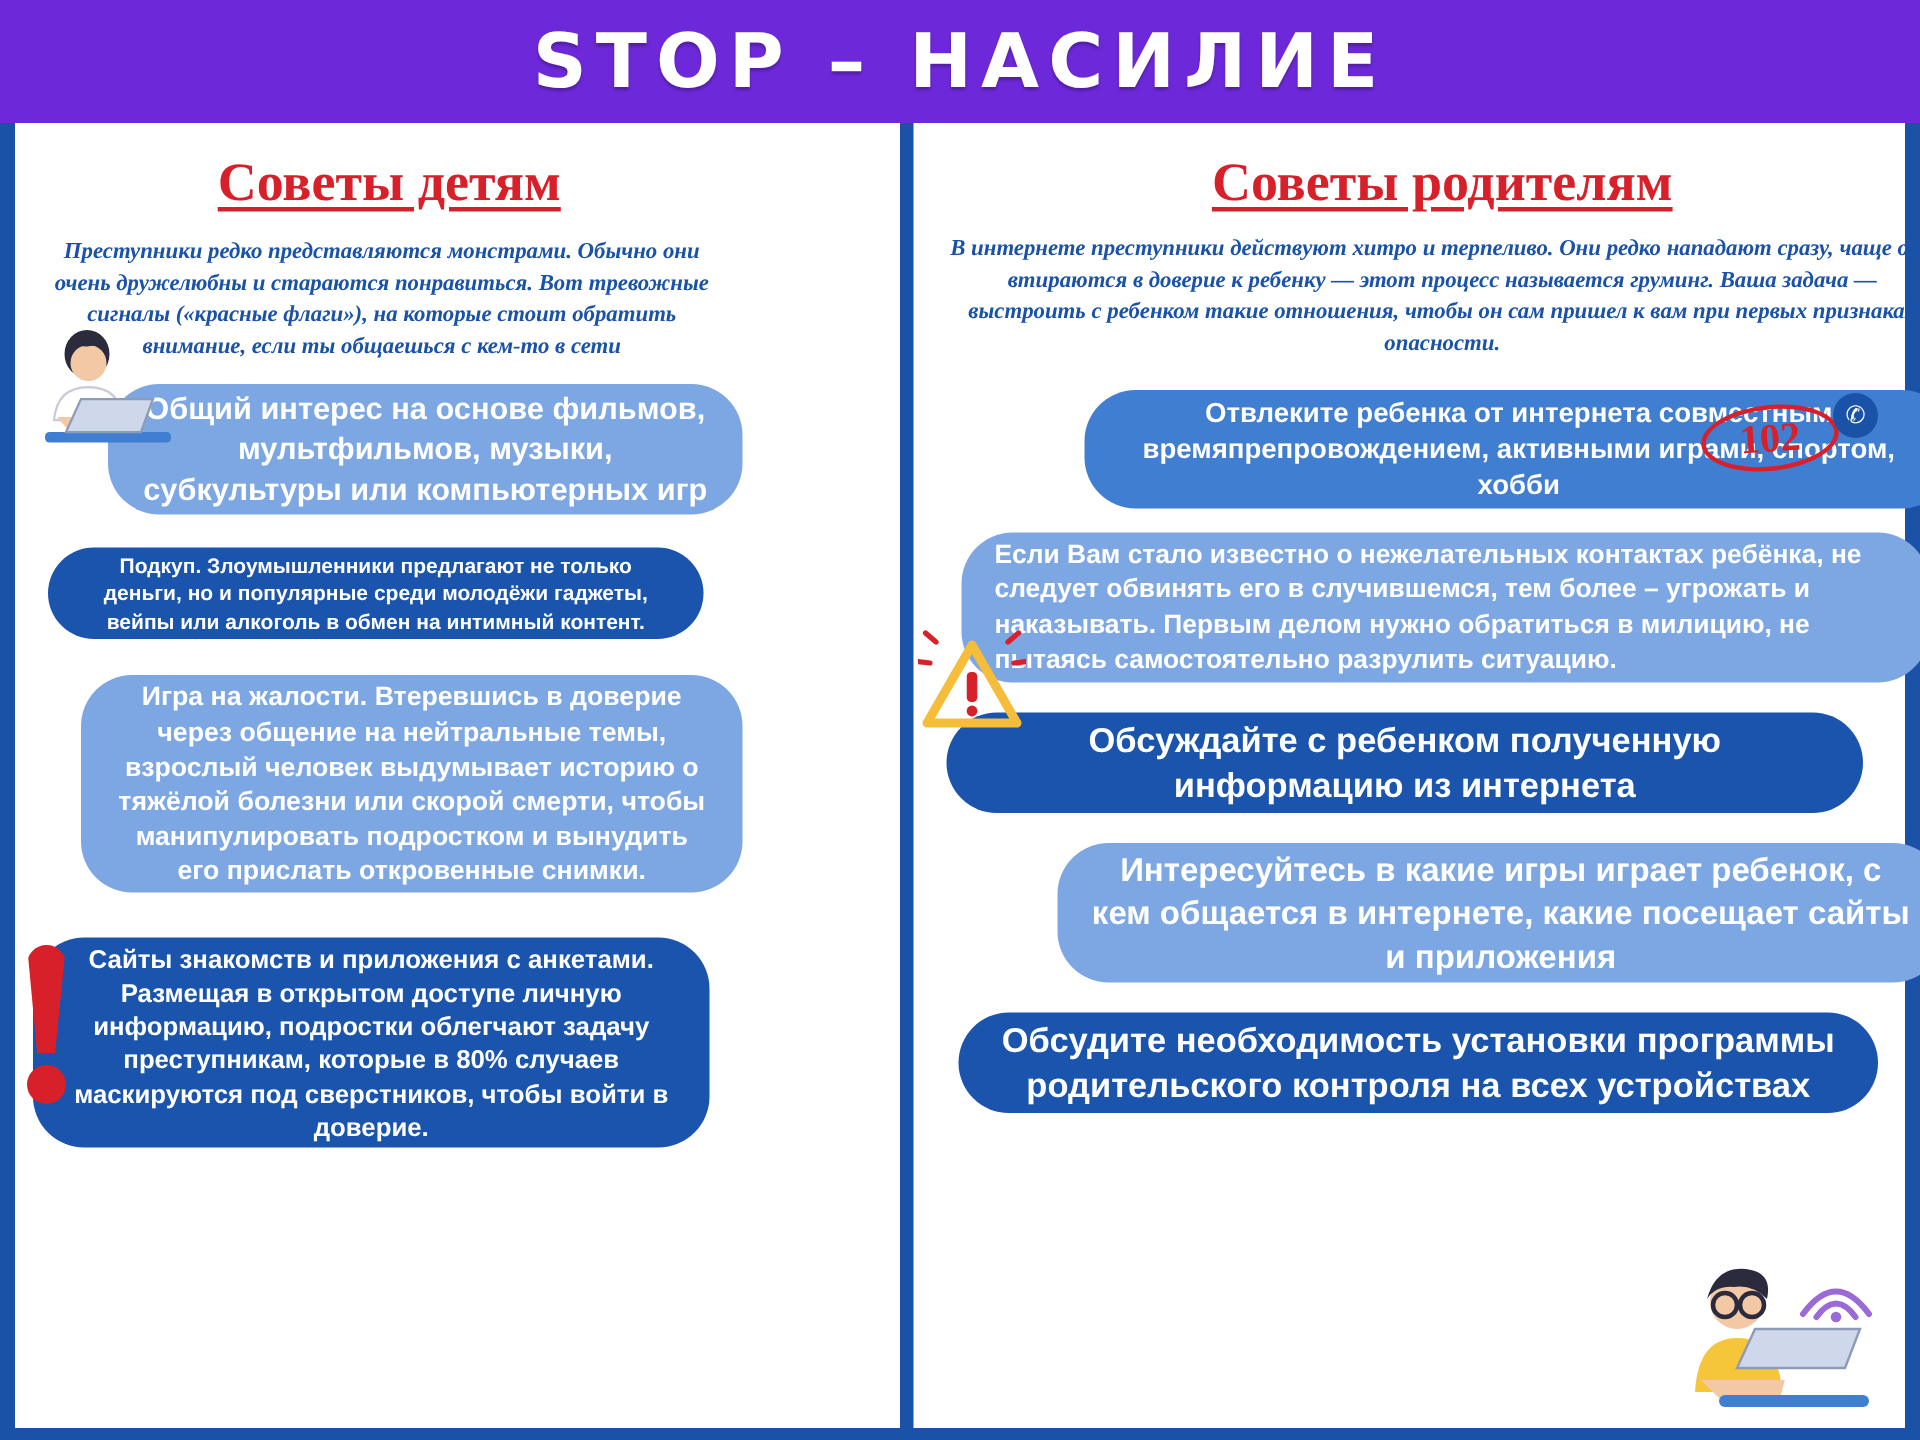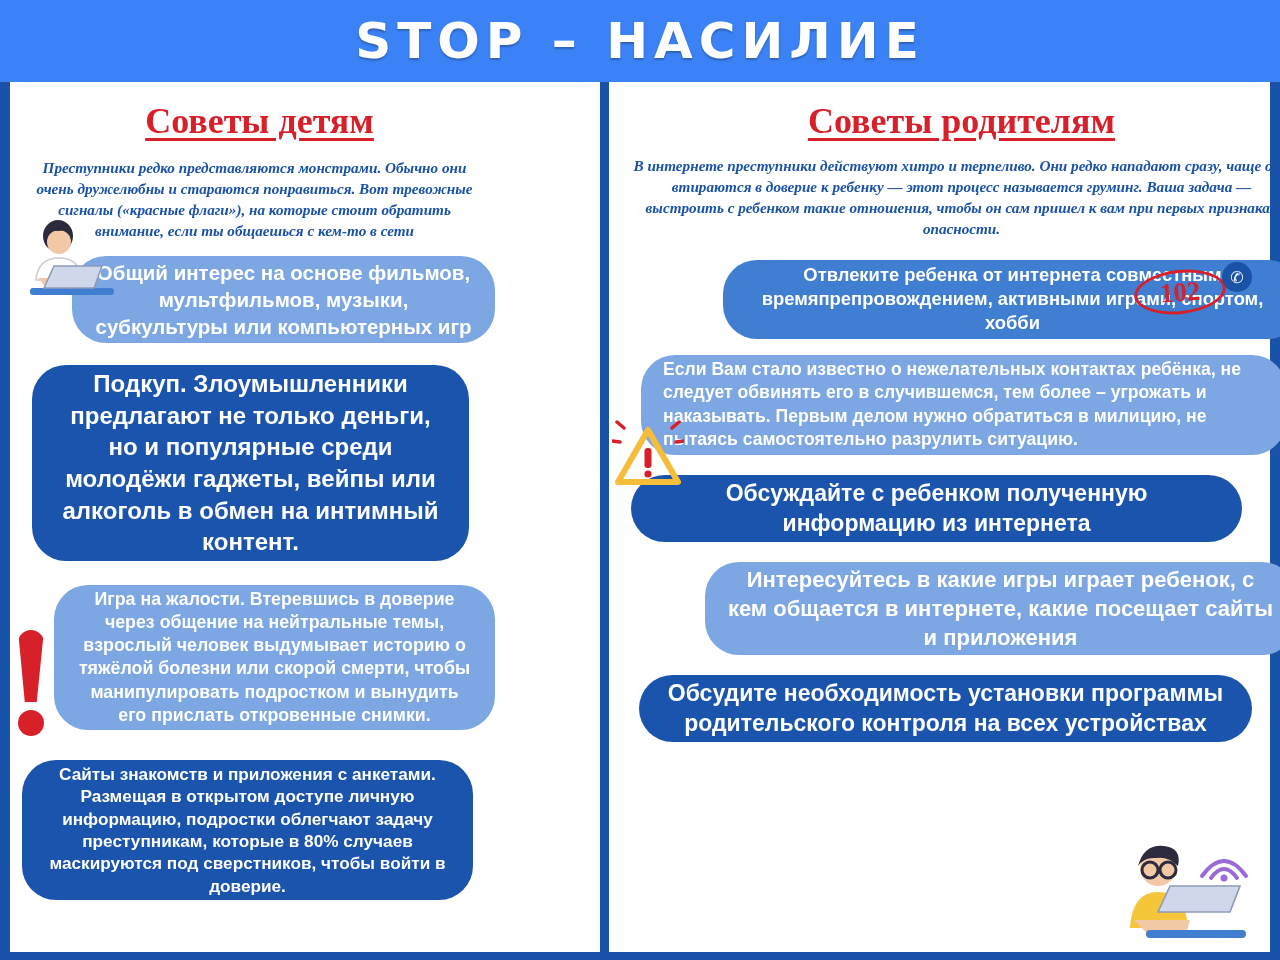--- a/index.html
+++ b/index.html
@@ -17,21 +17,21 @@
     height: 960px;
     background: #ffffff;
   }
 
   
   .header {
     position: absolute;
     left: 0; top: 0;
     width: 1280px;
     height: 82px;
-    background: #3b82f6;
+    background: #6d28d9;
     display: flex;
     align-items: center;
     justify-content: center;
   }
   .header-title {
     color: #ffffff;
     font-size: 50px;
     font-weight: bold;
     letter-spacing: 6px;
     font-family: "DejaVu Sans", sans-serif;
@@ -108,21 +108,21 @@
     line-height: 1.32;
     padding: 3px 22px;
     position: relative;
   }
   .bubble.light { background: #7da7e3; }
   .bubble.mid   { background: #3f7ed0; }
   .bubble.dark  { background: #1a54ad; }
 
   
   .lb1 { margin: 0 14px 0 62px; font-size: 20.5px; }
-  .lb2 { margin: 22px 40px 0 22px; font-size: 24px; }
+  .lb2 { margin: 22px 40px 0 22px; font-size: 14px; }
   .lb3 { margin: 24px 14px 0 44px; font-size: 17.8px; line-height:1.3; }
   .lb4 { margin: 30px 36px 0 12px; font-size: 17.2px; line-height:1.3; }
 
   
   .rb1 { margin: 16px 28px 0 32px; font-size: 17.6px; text-align: left; line-height: 1.34; }
   .rb2 { margin: 20px 12px 0 114px; font-size: 18.4px; }
   .rb3 { margin: 20px 72px 0 22px; font-size: 23px; }
   .rb4 { margin: 20px 18px 0 96px; font-size: 22px; }
   .rb5 { margin: 20px 62px 0 30px; font-size: 23px; }
 

